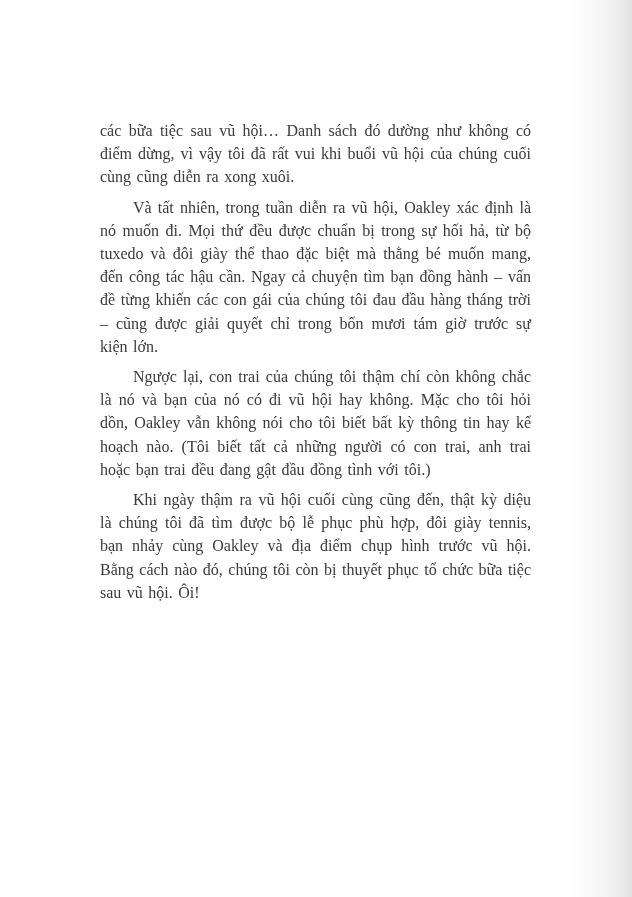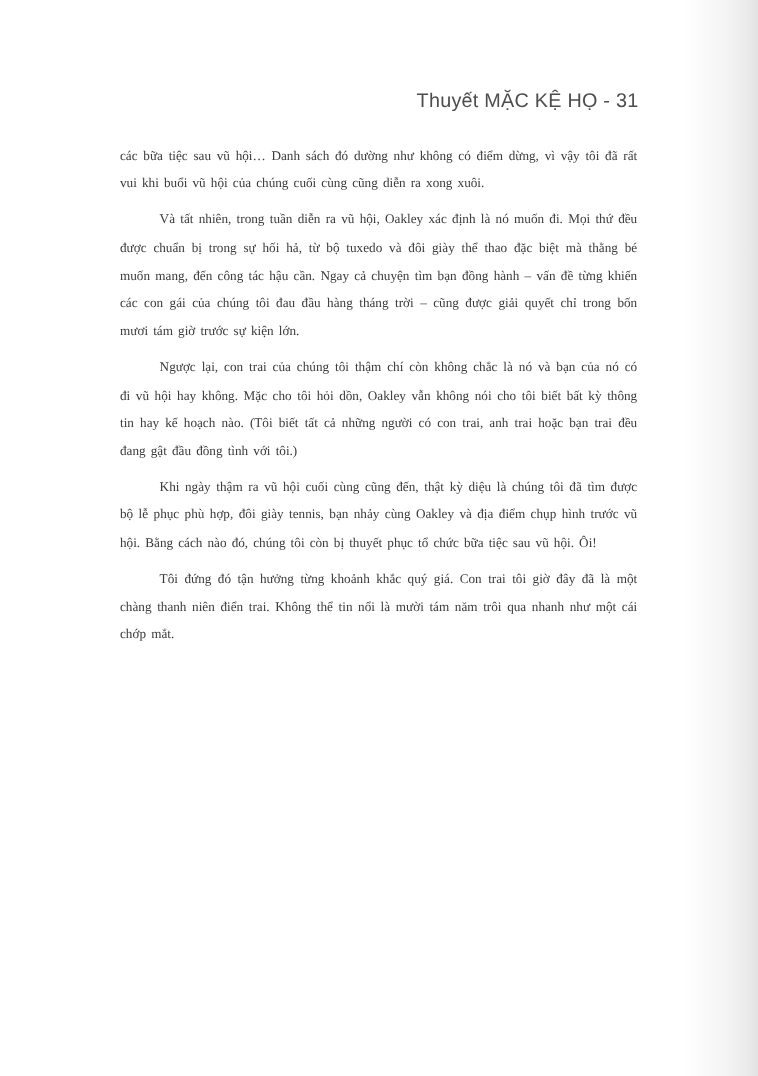--- a/index.html
+++ b/index.html
@@ -48,45 +48,41 @@
   }
   .text-block {
     position: absolute;
     top: 119px;
     left: 100px;
     width: 431px;
     color: #3a3a3a;
   }
   .para {
     margin: 0 0 7px 0;
-    font-size: 11px;
+    font-size: 16px;
     line-height: 23.2px;
     text-align: justify;
     text-indent: 33px;
     word-spacing: 1.5px;
   }
   .para.no-indent {
     text-indent: 0;
   }
   .para:last-child {
     margin-bottom: 0;
   }
 </style>
 </head>
 <body>
 
 <div class="page">
 
-  <div class="running-head">
-    <span>Thuyết MẶC KỆ HỌ - 31</span>
-  </div>
 
   <div class="text-block">
     <p class="para no-indent">các bữa tiệc sau vũ hội… Danh sách đó dường như không có điểm dừng, vì vậy tôi đã rất vui khi buổi vũ hội của chúng cuối cùng cũng diễn ra xong xuôi.</p>
     <p class="para">Và tất nhiên, trong tuần diễn ra vũ hội, Oakley xác định là nó muốn đi. Mọi thứ đều được chuẩn bị trong sự hối hả, từ bộ tuxedo và đôi giày thể thao đặc biệt mà thằng bé muốn mang, đến công tác hậu cần. Ngay cả chuyện tìm bạn đồng hành – vấn đề từng khiến các con gái của chúng tôi đau đầu hàng tháng trời – cũng được giải quyết chỉ trong bốn mươi tám giờ trước sự kiện lớn.</p>
     <p class="para">Ngược lại, con trai của chúng tôi thậm chí còn không chắc là nó và bạn của nó có đi vũ hội hay không. Mặc cho tôi hỏi dồn, Oakley vẫn không nói cho tôi biết bất kỳ thông tin hay kế hoạch nào. (Tôi biết tất cả những người có con trai, anh trai hoặc bạn trai đều đang gật đầu đồng tình với tôi.)</p>
     <p class="para">Khi ngày thậm ra vũ hội cuối cùng cũng đến, thật kỳ diệu là chúng tôi đã tìm được bộ lễ phục phù hợp, đôi giày tennis, bạn nhảy cùng Oakley và địa điểm chụp hình trước vũ hội. Bằng cách nào đó, chúng tôi còn bị thuyết phục tổ chức bữa tiệc sau vũ hội. Ôi!</p>
-    <p class="para">Tôi đứng đó tận hưởng từng khoảnh khắc quý giá. Con trai tôi giờ đây đã là một chàng thanh niên điển trai. Không thể tin nổi là mười tám năm trôi qua nhanh như một cái chớp mắt.</p>
   </div>
 
   <div class="page-edge"></div>
 
 </div>
 
 </body></html>

